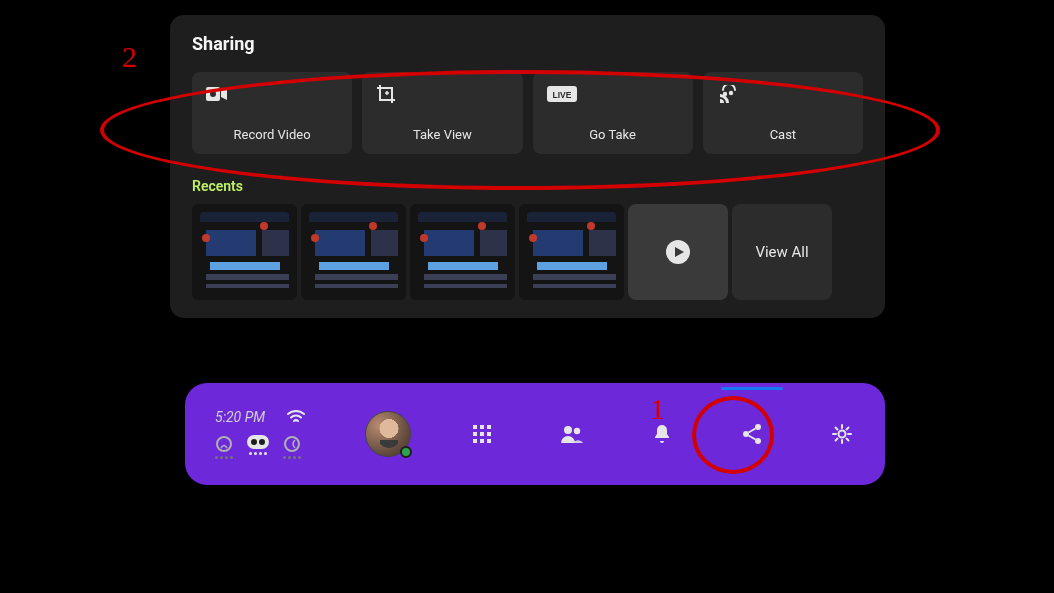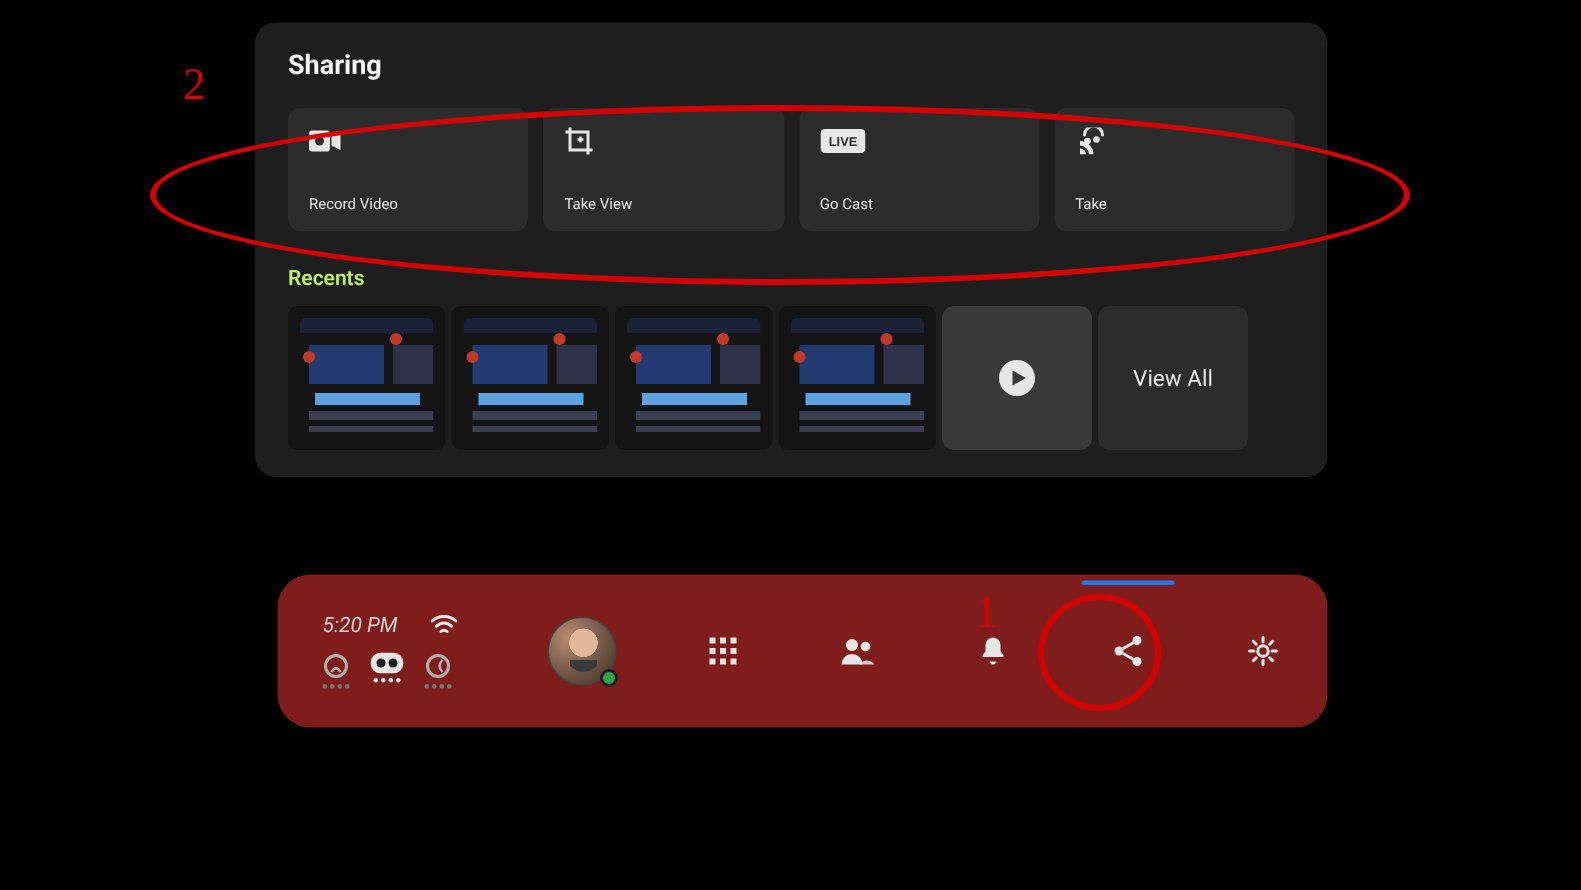--- a/index.html
+++ b/index.html
@@ -40,23 +40,24 @@
   .tile {
     flex: 1;
     background: #2c2c2c;
     border-radius: 8px;
     height: 82px;
     padding: 12px 14px;
     display: flex;
     flex-direction: column;
     justify-content: space-between;
     cursor: pointer;
+    text-align: center;
   }
   .tile .ticon { height: 20px; display: flex; align-items: center; }
-  .tile .tlabel { font-size: 10px; color: #e6e6e6; }
+  .tile .tlabel { font-size: 13px; color: #e6e6e6; }
 
   .recents-title {
     font-size: 14px;
     font-weight: 600;
     color: #bef264;
     margin-bottom: 10px;
   }
 
   .recents-row {
     display: flex;
@@ -97,21 +98,21 @@
   .play-tile { background: #3a3a3a; }
   .viewall-tile { background: #2c2c2c; font-size: 15px; color: #e6e6e6; }
 
   
   .dock {
     position: absolute;
     left: 185px;
     top: 383px;
     width: 700px;
     height: 102px;
-    background: #7f1d1d;
+    background: #6d28d9;
     border-radius: 22px;
     display: flex;
     align-items: center;
     padding: 0 18px 0 30px;
   }
   .dock-left {
     display: flex;
     flex-direction: column;
     gap: 10px;
     width: 120px;
@@ -202,34 +203,34 @@
       <div class="tlabel">Take View</div>
     </div>
 
     <div class="tile">
       <div class="ticon">
         <svg width="30" height="16" viewBox="0 0 30 16">
           <rect x="0" y="0" width="30" height="16" rx="3" fill="#e6e6e6"></rect>
           <text x="15" y="11.5" text-anchor="middle" font-size="8.5" font-weight="700" fill="#2c2c2c" font-family="Arial">LIVE</text>
         </svg>
       </div>
-      <div class="tlabel">Go Cast</div>
+      <div class="tlabel">Go Take</div>
     </div>
 
     <div class="tile">
       <div class="ticon">
         <svg width="22" height="18" viewBox="0 0 22 18" fill="#e6e6e6">
           <path d="M3 9 a9 9 0 0 1 9 9 h-3 a6 6 0 0 0 -6 -6 z"></path>
           <path d="M3 14 a4 4 0 0 1 4 4 h-4 z"></path>
           <path d="M6 2 a6 6 0 0 1 12 0" fill="none" stroke="#e6e6e6" stroke-width="2" stroke-linecap="round" transform="translate(0,3)"></path>
           <circle cx="14" cy="8" r="2.2"></circle>
           <circle cx="8" cy="9" r="2.2"></circle>
         </svg>
       </div>
-      <div class="tlabel">Take</div>
+      <div class="tlabel">Cast</div>
     </div>
   </div>
 
   <div class="recents-title">Recents</div>
 
   <div class="recents-row">
     <div class="thumb">
         <div class="fake"></div>
         <div class="redspot"></div>
         <div class="redspot2"></div>

